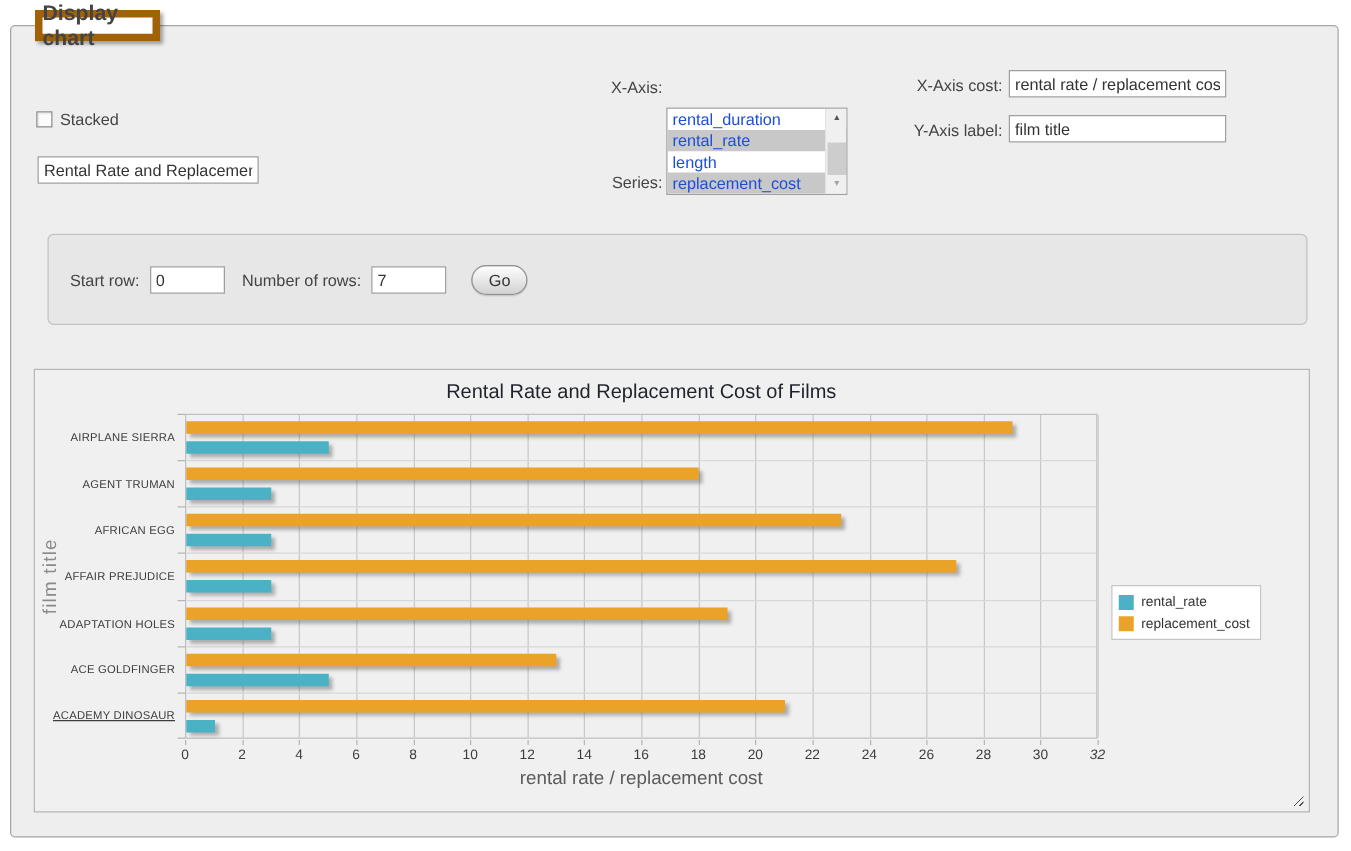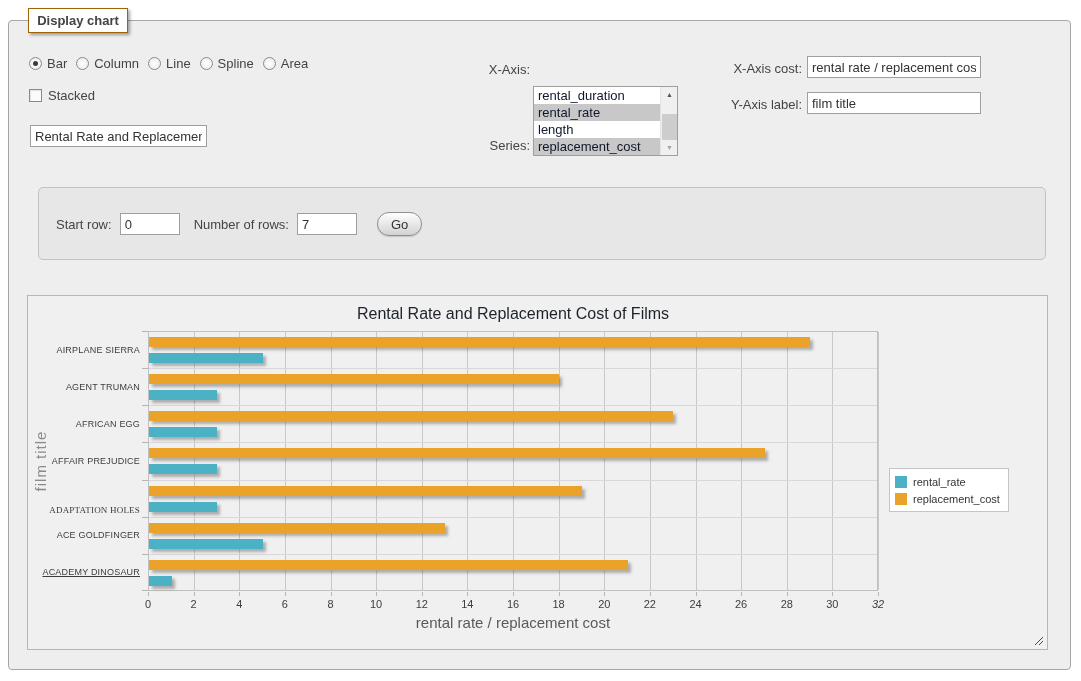--- a/index.html
+++ b/index.html
@@ -4,23 +4,23 @@
 <style>
   * { margin:0; padding:0; box-sizing:border-box; }
   html,body { background:#ffffff; }
   body { font-family:"Liberation Sans", sans-serif; color:#444; }
   .page { position:relative; width:1081px; height:681px; background:#fff; overflow:hidden; }
 
   
   .fieldset { position:absolute; left:8px; top:20px; width:1063px; height:650px;
               background:#eeeeee; border:1px solid #a6a6a6; border-radius:4px; }
   .legend-box { position:absolute; left:28px; top:8px; width:100px; height:25px;
-                background:#ffffff; border:1px solid #a16207; z-index:5;
+                background:#ffffff; border:6px solid #a16207; z-index:5;
                 box-shadow:2px 2px 3px rgba(0,0,0,0.35);
-                font-size:13px; font-weight:bold; color:#444;
+                font-size:17px; font-weight:bold; color:#444;
                 display:flex; align-items:center; justify-content:center; }
 
   .ctl { position:absolute; z-index:2; }
   .lbl { font-size:13px; color:#444; }
   .lbl-right { text-align:right; display:inline-block; }
 
   
   .radio-row { left:29px; top:56px; display:flex; align-items:center; gap:9px; }
   .radio-item { display:flex; align-items:center; gap:5px; cursor:default; }
   .radio-dot { width:13px; height:13px; border-radius:50%; border:1px solid #8a8a8a;
@@ -40,21 +40,21 @@
   .xaxis-lbl { left:430px; top:62px; width:100px; }
   .select-box { left:533px; top:58px; width:151px; height:24px; background:#fff;
                 border:1px solid #9f9f9f; font-size:13px; color:#333;
                 display:flex; align-items:center; padding-left:6px; }
   .select-box .arrow { position:absolute; right:7px; font-size:9px; color:#111; }
 
   
   .series-lbl { left:430px; top:138px; width:100px; }
   .series-list { left:533px; top:86px; width:145px; height:70px; background:#fff;
                  border:1px solid #9f9f9f; overflow:hidden; }
-  .series-item { font-size:13px; color:#0f172a; height:17px; line-height:17px; padding-left:4px;
+  .series-item { font-size:13px; color:#1d4ed8; height:17px; line-height:17px; padding-left:4px;
                  white-space:nowrap; }
   .series-item.selected { background:#c8c8c8; }
   .scrollbar { position:absolute; top:0; right:0; width:17px; height:100%;
                background:#f0f0f0; border-left:1px solid #e2e2e2; }
   .scroll-btn { position:absolute; left:0; width:17px; height:15px; background:#f0f0f0;
                 display:flex; align-items:center; justify-content:center; font-size:7px; color:#555; }
   .scroll-btn.up { top:0; }
   .scroll-btn.down { bottom:0; color:#a5a5a5; }
   .scroll-thumb { position:absolute; left:1px; width:15px; top:27px; height:26px; background:#cdcdcd; }
 
@@ -105,42 +105,20 @@
 </head>
 <body>
 
 <div class="page">
 
   <div class="fieldset"></div>
   <div class="legend-box">
     <span>Display chart</span>
   </div>
 
-  <div class="ctl radio-row" id="chart-type-row">
-      <span class="radio-item">
-        <span class="radio-dot checked"></span>
-        <span class="lbl">Bar</span>
-      </span>
-      <span class="radio-item">
-        <span class="radio-dot"></span>
-        <span class="lbl">Column</span>
-      </span>
-      <span class="radio-item">
-        <span class="radio-dot"></span>
-        <span class="lbl">Line</span>
-      </span>
-      <span class="radio-item">
-        <span class="radio-dot"></span>
-        <span class="lbl">Spline</span>
-      </span>
-      <span class="radio-item">
-        <span class="radio-dot"></span>
-        <span class="lbl">Area</span>
-      </span>
-    </div>
 
   <div class="ctl check-row">
     <span class="checkbox"></span>
     <span class="lbl">Stacked</span>
   </div>
 
   <input class="ctl tinput title-input" value="Rental Rate and Replacement Cost of Films" style="">
 
   <span class="ctl lbl lbl-right xaxis-lbl">X-Axis:</span>
 
@@ -216,21 +194,21 @@
         <div class="bar" style="top: 190.714px; left: 0px; width: 296.334px; background: rgb(234, 162, 40);"></div>
         <div class="bar" style="top: 206.714px; left: 0px; width: 113.834px; background: rgb(75, 178, 197);"></div>
         <div class="bar" style="top: 227.857px; left: 0px; width: 478.834px; background: rgb(234, 162, 40);"></div>
         <div class="bar" style="top: 243.857px; left: 0px; width: 22.5844px; background: rgb(75, 178, 197);"></div>
       </div>
     <div id="chart-decor">
         <div class="cat-label" style="top: 48.5714px;">AIRPLANE SIERRA</div>
         <div class="cat-label" style="top: 85.7143px;">AGENT TRUMAN</div>
         <div class="cat-label" style="top: 122.857px;">AFRICAN EGG</div>
         <div class="cat-label" style="top: 160px;">AFFAIR PREJUDICE</div>
-        <div class="cat-label" style="top: 209px; font-family: Liberation Serif, serif;">ADAPTATION HOLES</div>
+        <div class="cat-label" style="top: 198px;">ADAPTATION HOLES</div>
         <div class="cat-label" style="top: 234.286px;">ACE GOLDFINGER</div>
         <div class="cat-label" style="top: 271.429px; text-decoration: underline;">ACADEMY DINOSAUR</div>
         <div class="ytickmark" style="top: 35px;"></div>
         <div class="ytickmark" style="top: 72.1429px;"></div>
         <div class="ytickmark" style="top: 109.286px;"></div>
         <div class="ytickmark" style="top: 146.429px;"></div>
         <div class="ytickmark" style="top: 183.571px;"></div>
         <div class="ytickmark" style="top: 220.714px;"></div>
         <div class="ytickmark" style="top: 257.857px;"></div>
         <div class="ytickmark" style="top: 294px;"></div>

